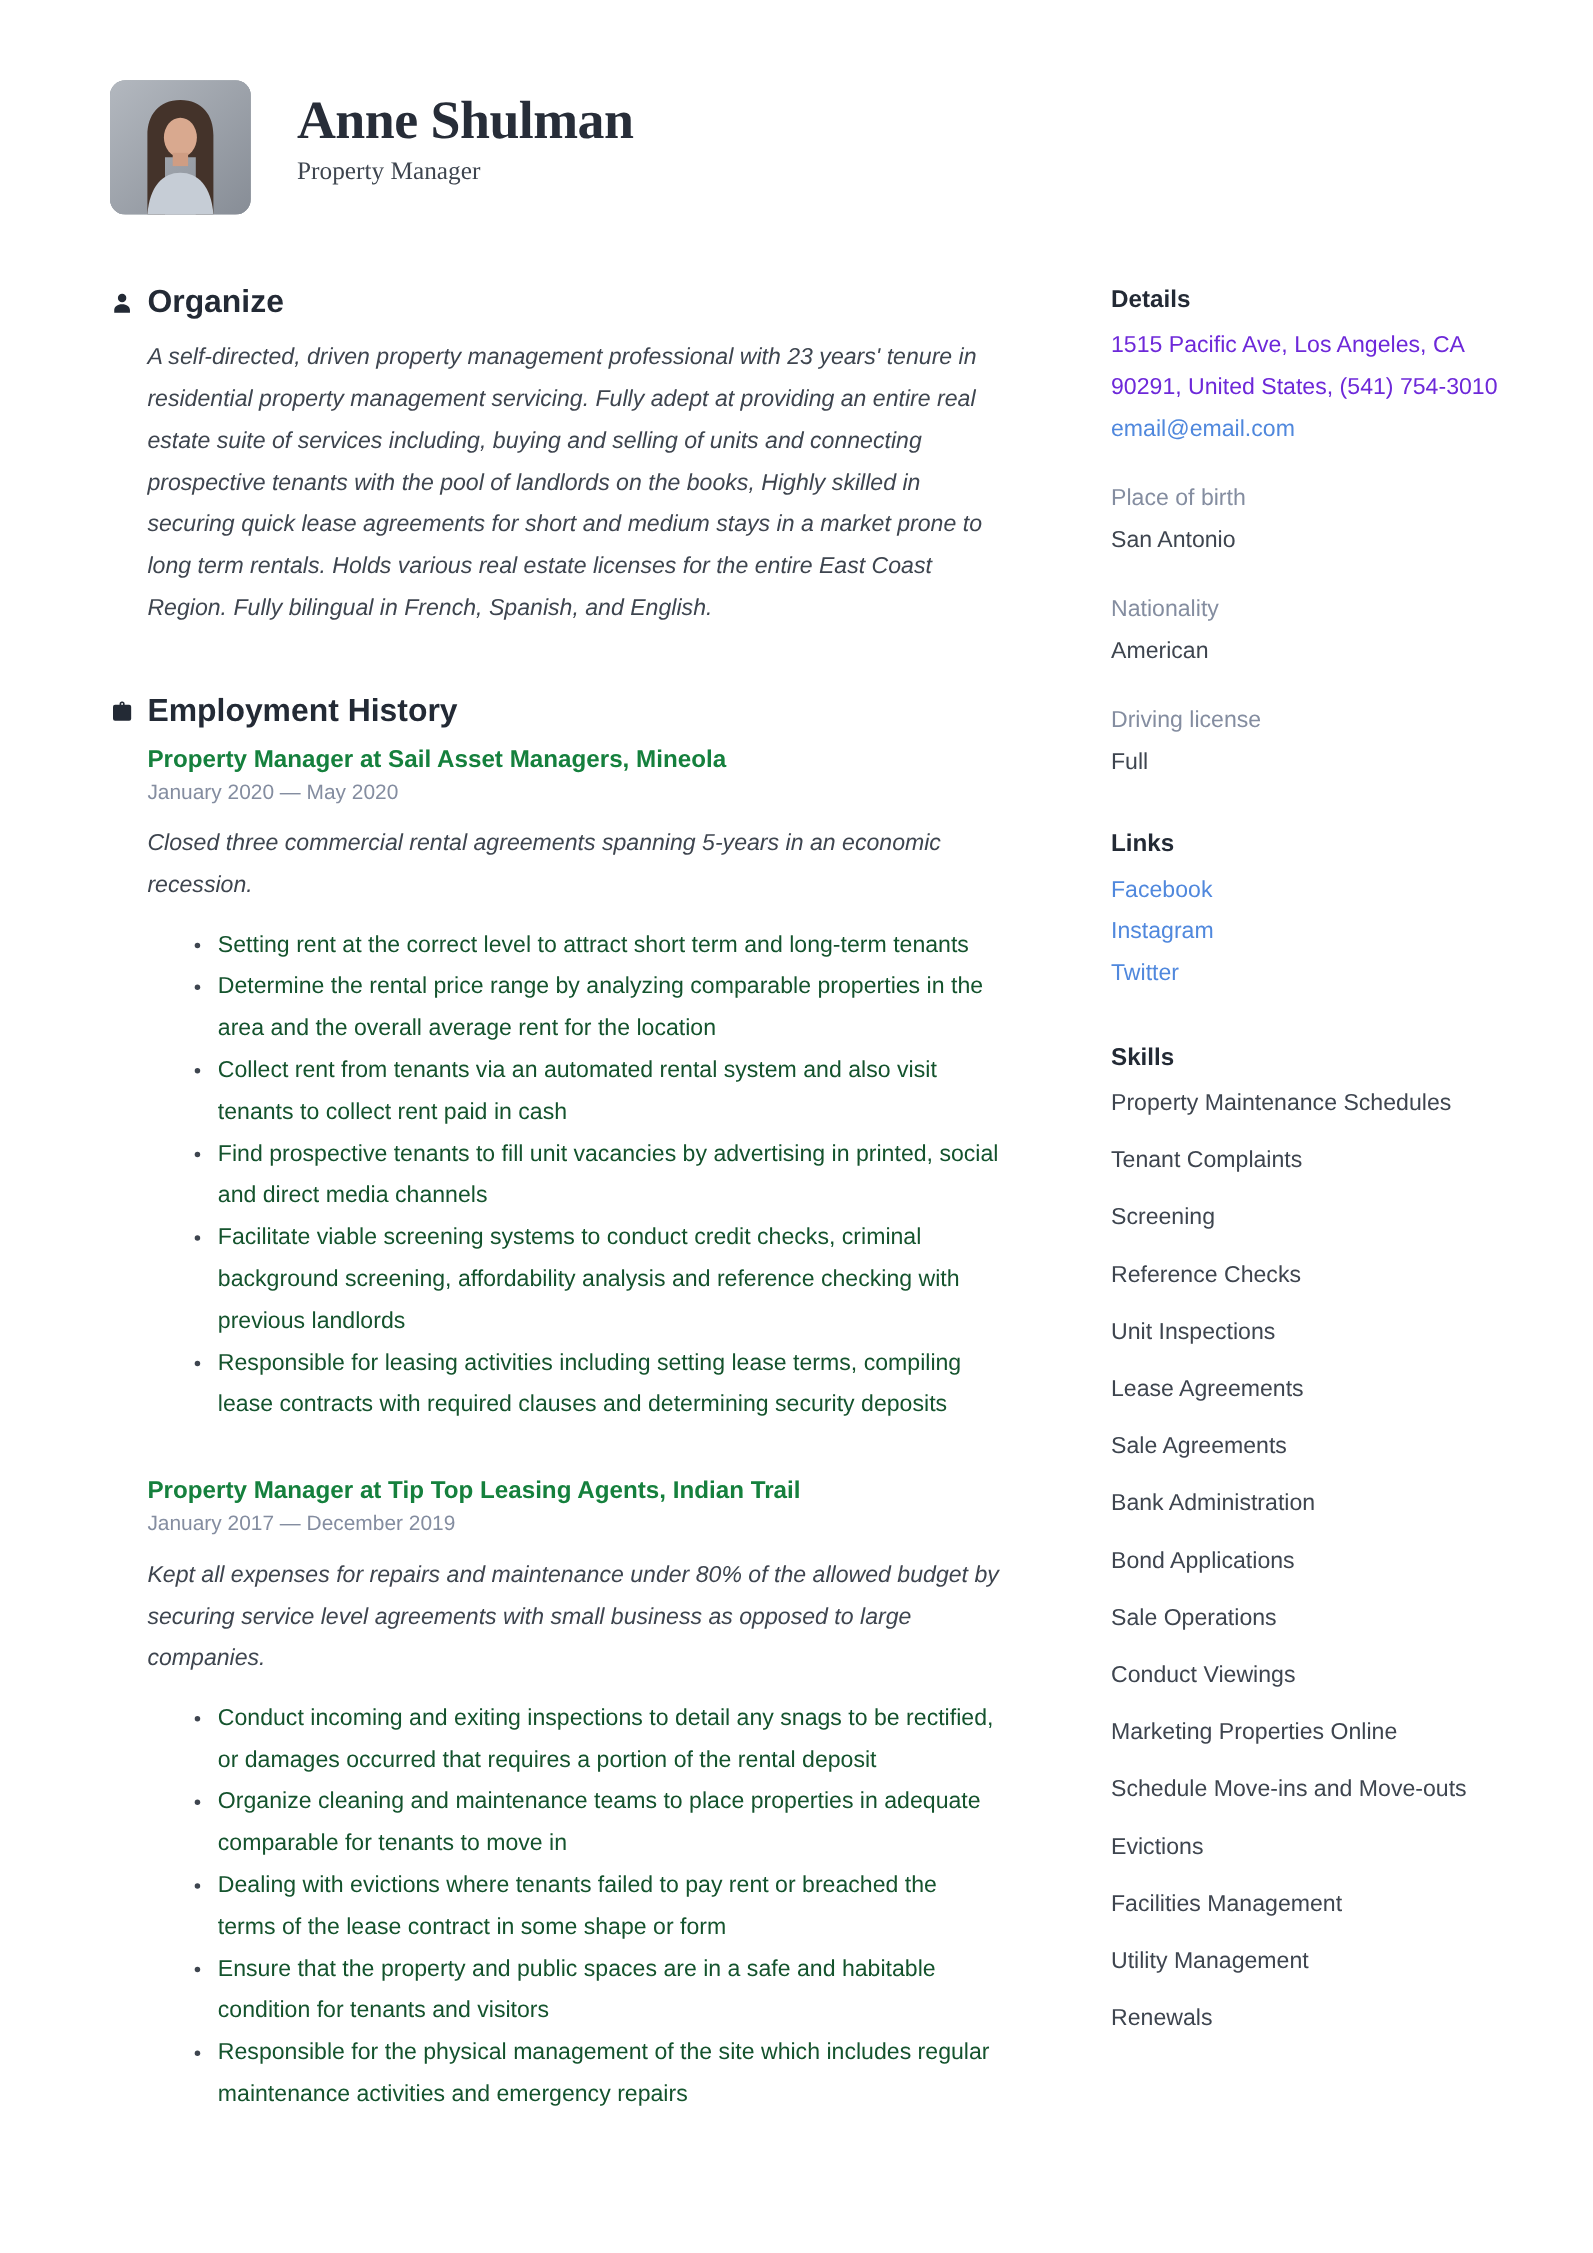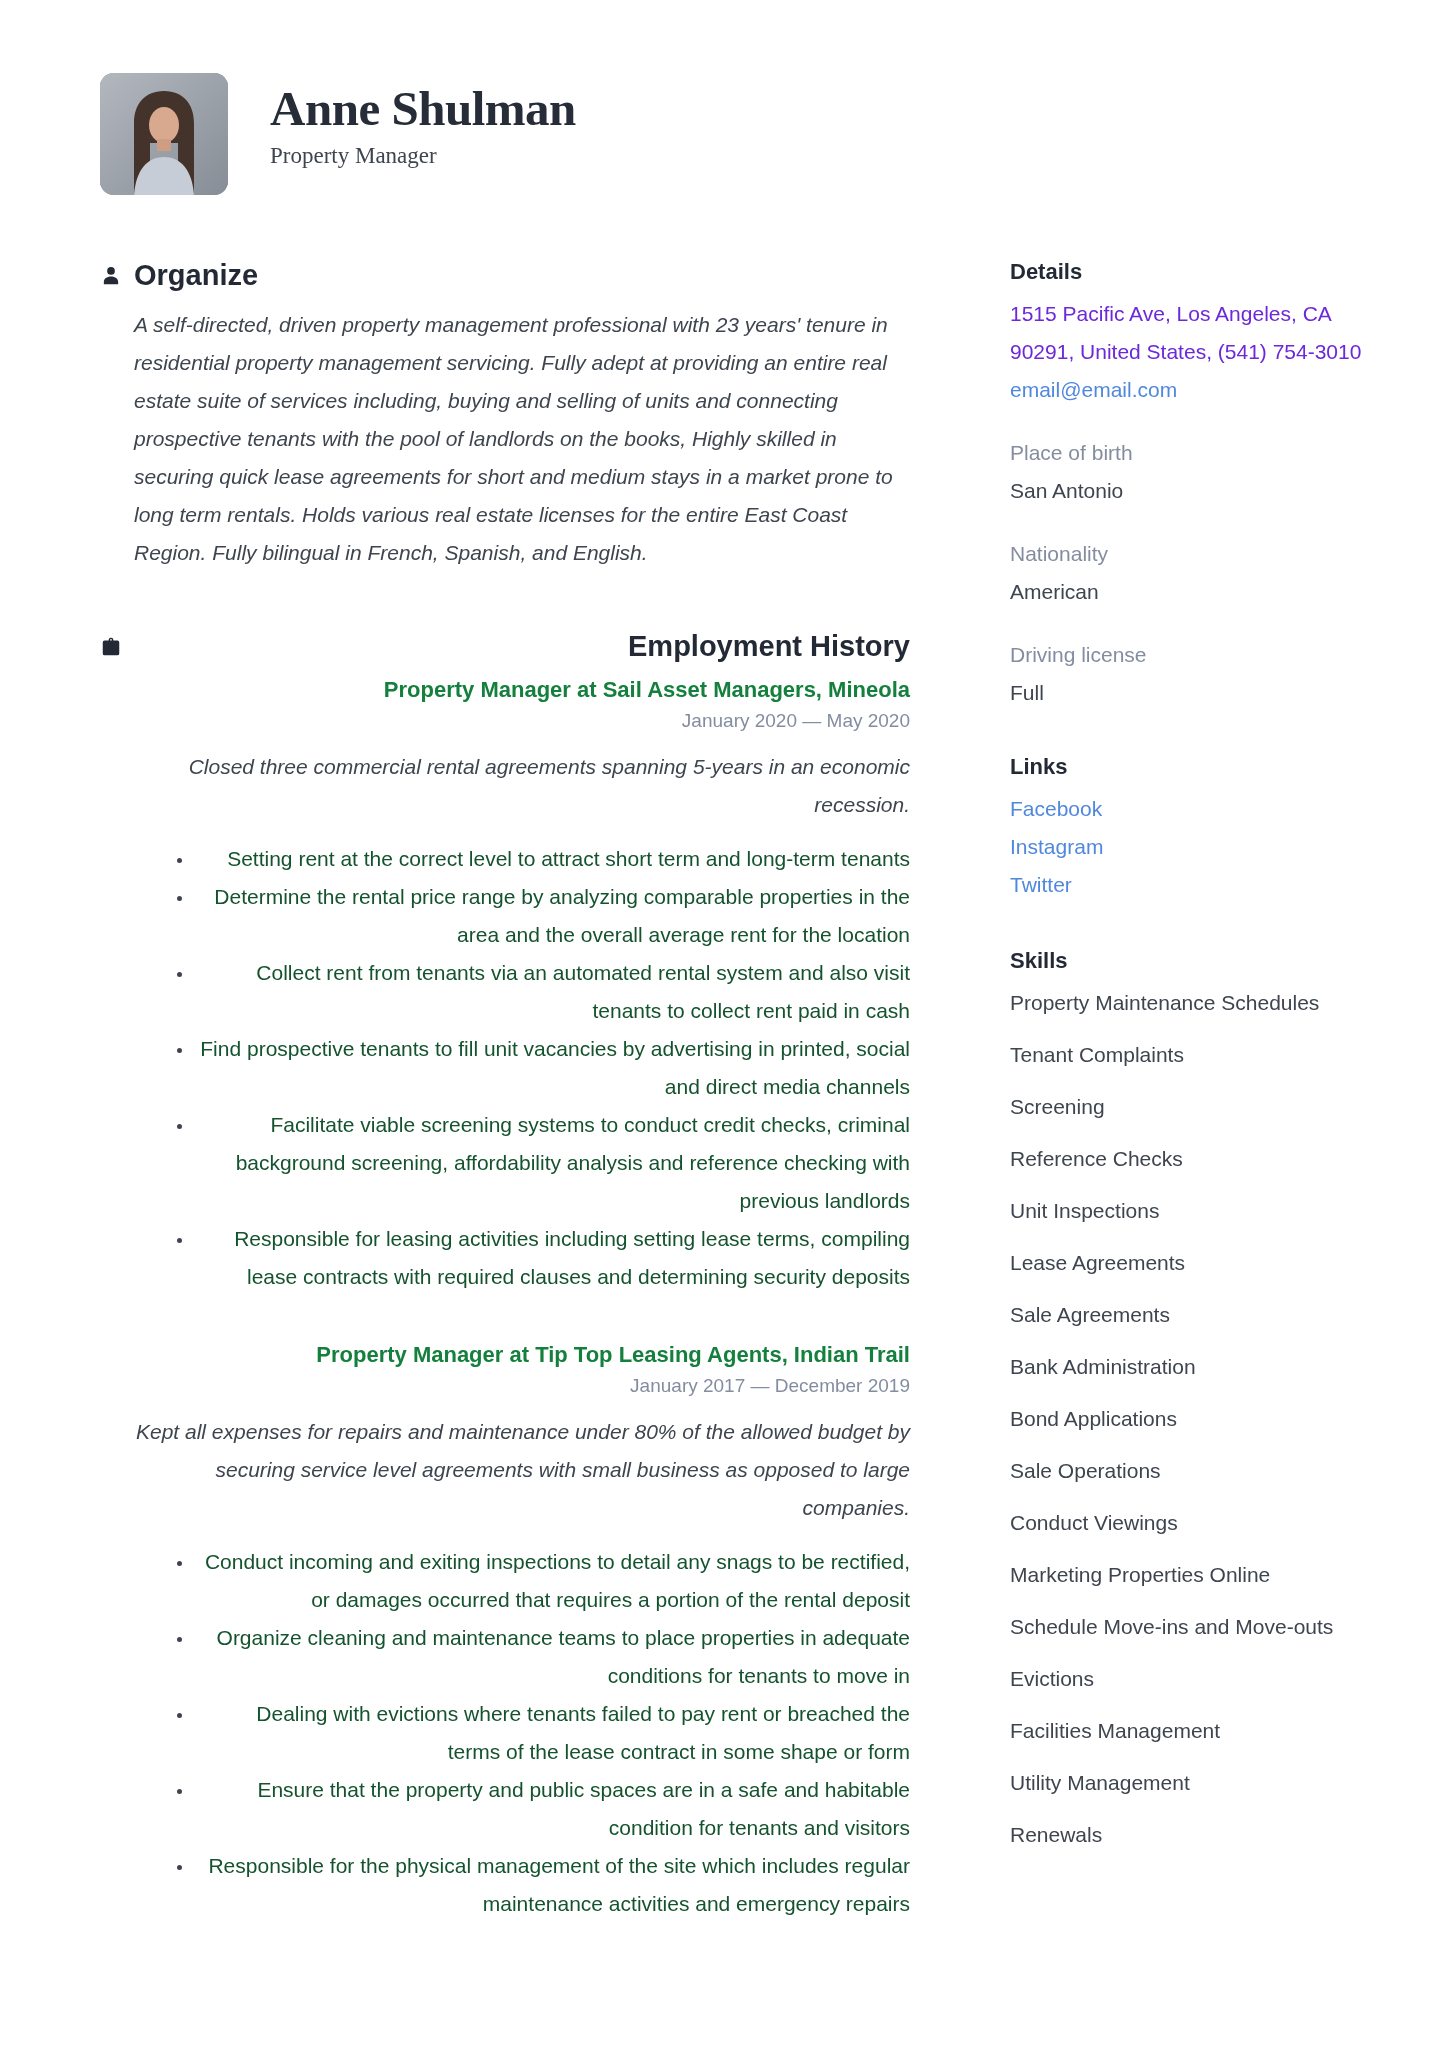--- a/index.html
+++ b/index.html
@@ -26,21 +26,21 @@
   }
   .subtitle { font-size: 23px; color: #3e454f; margin-top: 9px; }
 
   
   .columns { display: flex; margin-top: 64px; }
   .main { width: 810px; flex: 0 0 auto; }
   .sidebar { margin-left: 100px; flex: 1 1 auto; min-width: 0; }
 
   
   .section { position: relative; padding-left: 34px; }
-  .section + .section { margin-top: 58px; text-align: right; }
+  .section + .section { margin-top: 58px; }
   .section-icon {
     position: absolute; left: 0; top: 6px; width: 22px; height: 22px; color: #232a35;
   }
   .section-icon svg { width: 100%; height: 100%; display: block; }
   h2.section-heading { font-size: 29px; font-weight: 700; color: #232a35; margin-bottom: 14px; }
 
   .profile-text { font-style: italic; font-size: 21px; line-height: 38px; color: #3e454f; }
 
   .job + .job { margin-top: 46px; }
   .job-title { font-size: 22px; font-weight: 700; color: #15803d; }
@@ -130,21 +130,21 @@
             <li>Responsible for leasing activities including setting lease terms, compiling lease contracts with required clauses and determining security deposits</li>
           </ul>
         </div>
 
         <div class="job">
           <div class="job-title">Property Manager at  Tip Top Leasing Agents, Indian Trail</div>
           <div class="job-dates">January 2017 — December 2019</div>
           <p class="job-summary">Kept all expenses for repairs and maintenance under 80% of the allowed budget by securing service level agreements with small business as opposed to large companies.</p>
           <ul class="job-bullets">
             <li>Conduct incoming and exiting inspections to detail any snags to be rectified, or damages occurred that requires a portion of the rental deposit</li>
-            <li>Organize cleaning and maintenance teams to place properties in adequate conditions for tenants to move in</li>
+            <li>Organize cleaning and maintenance teams to place properties in adequate comparable for tenants to move in</li>
             <li>Dealing with evictions where tenants failed to pay rent or breached the terms of the lease contract in some shape or form</li>
             <li>Ensure that the property and public spaces are in a safe and habitable condition for tenants and visitors</li>
             <li>Responsible for the physical management of the site which includes regular maintenance activities and emergency repairs</li>
           </ul>
         </div>
       </div>
     </div>
 
     <div class="sidebar">
 

